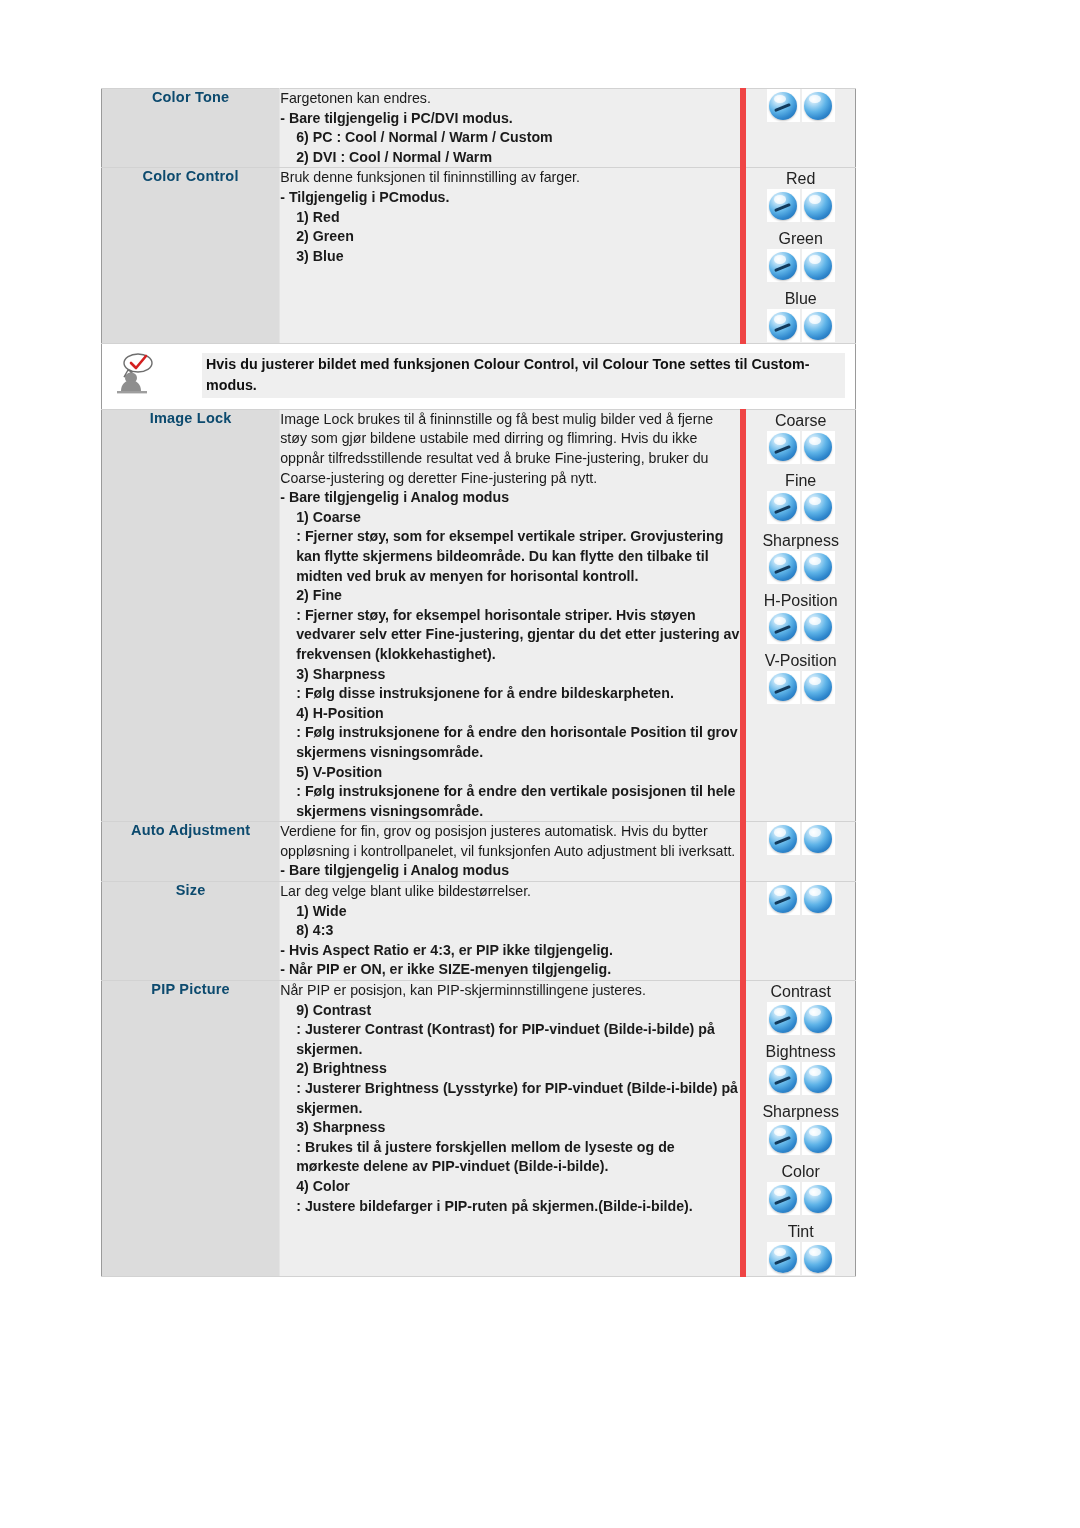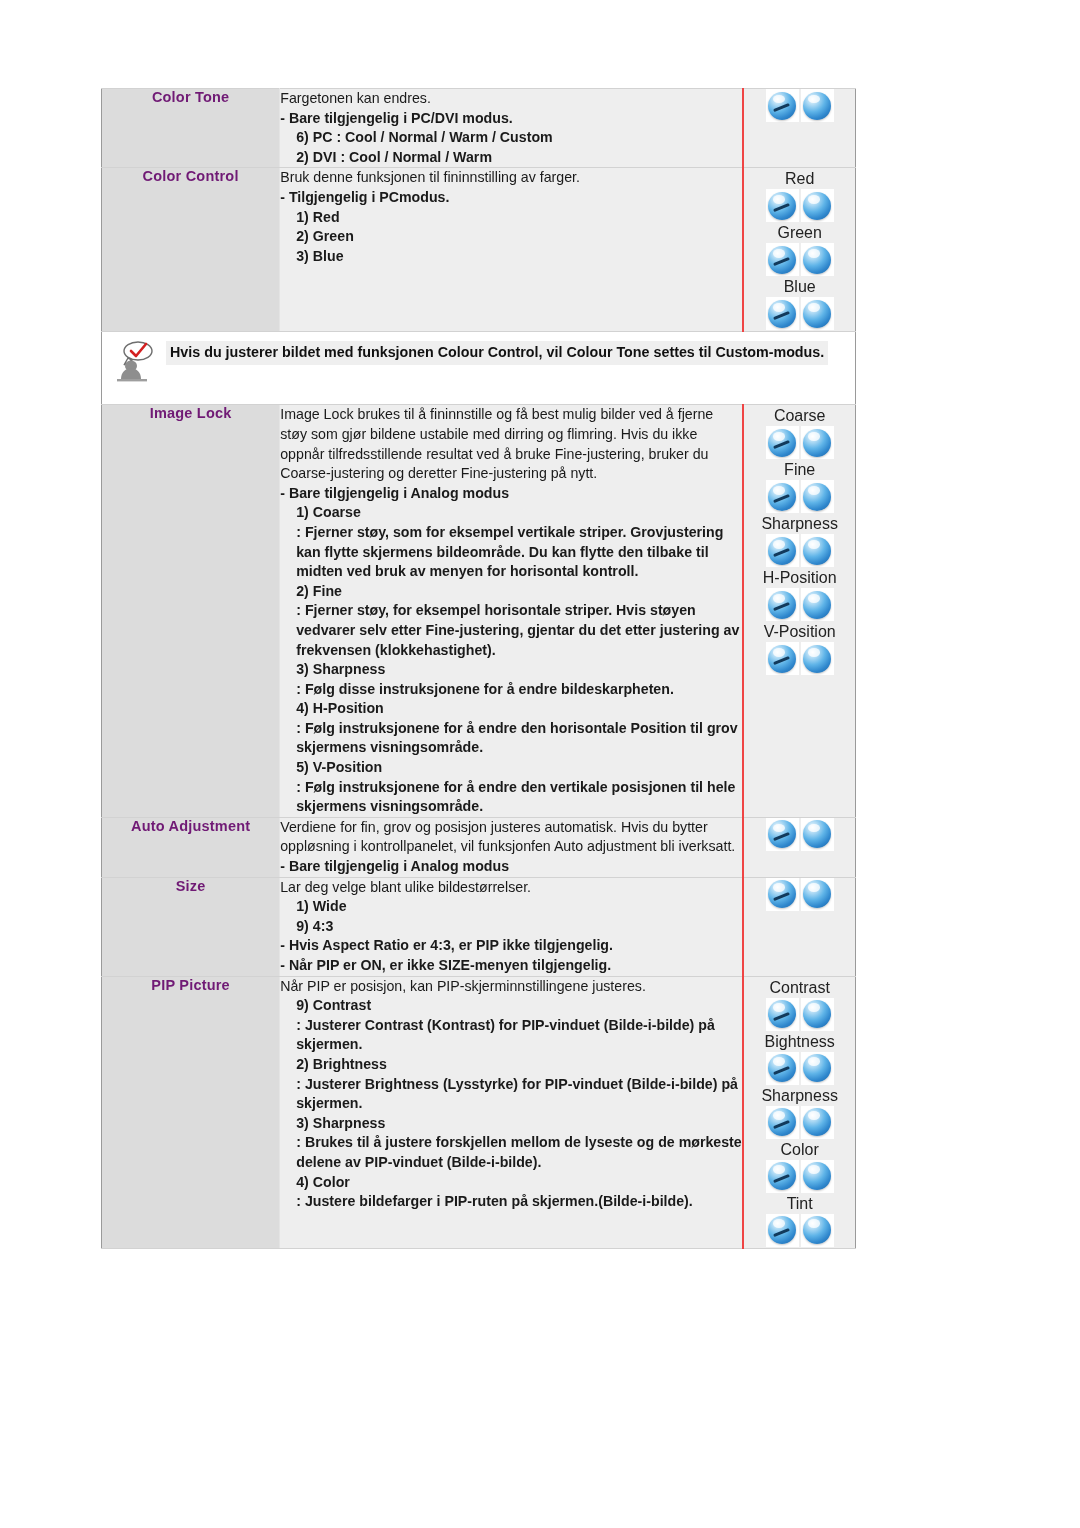--- a/index.html
+++ b/index.html
@@ -48,32 +48,32 @@
   col.c-label { width: 178px; }
   col.c-desc  { width: 463px; }
   col.c-btn   { width: 112px; }
 
   td.label-cell {
     background: #dcdcdc;
     text-align: center;
     vertical-align: middle;
     font-weight: bold;
     font-size: 14.5px;
-    color: #701a75;
+    color: #0c4a6e;
     border-right: 1px solid #e4e4e4;
     letter-spacing: 0.2px;
   }
 
   td.desc-cell {
     background: #eeeeee;
     padding: 8px 12px 10px 10px;
     font-size: 14.2px;
     line-height: 1.38;
     color: #1a1a1a;
-    border-right: 2px solid #ef4444;
+    border-right: 6px solid #ef4444;
   }
 
   td.btn-cell {
     background: #eeeeee;
     text-align: center;
     vertical-align: middle;
     padding: 6px 0 8px 0;
   }
 
   .plain { font-weight: normal; }
@@ -85,22 +85,23 @@
   
   tr.note-row td {
     background: #ffffff;
     padding: 0;
     border-top: 1px solid #d2d2d2;
     border-bottom: 1px solid #d2d2d2;
   }
   .note-inner {
     display: flex;
     align-items: flex-start;
-    padding: 9px 10px 21px 14px;
+    padding: 9px 10px 11px 14px;
     background: #ffffff;
+    gap: 36px;
   }
   .note-icon {
     flex: 0 0 auto;
     width: 40px;
     height: 42px;
     margin-right: 10px;
     position: relative;
   }
   .note-text {
     font-weight: bold;
@@ -161,21 +162,21 @@
 
   .btn-label {
     font-size: 16px;
     color: #222222;
     text-align: center;
     line-height: 1.25;
     margin: 1px 0 0 0;
     font-weight: normal;
   }
   .btn-group { margin: 0 0 1px 0; }
-  .btn-group + .btn-group { margin-top: 1px; }
+  .btn-group + .btn-group { margin-top: 7px; }
 </style>
 </head>
 <body>
 
 <div id="page">
   <div class="table-wrap">
     <table class="osd">
       <colgroup>
         <col class="c-label">
         <col class="c-desc">
@@ -354,21 +355,21 @@
                   </span>
                 </div>
               </div>
             </td>
           </tr>
           <tr>
             <td class="label-cell"><span>Size</span></td>
             <td class="desc-cell">
               <div class="line plain">Lar deg velge blant ulike bildestørrelser.</div>
               <div class="line lvl1">1) Wide</div>
-              <div class="line lvl1">9) 4:3</div>
+              <div class="line lvl1">8) 4:3</div>
               <div class="line b">- Hvis Aspect Ratio er 4:3, er PIP ikke tilgjengelig.</div>
               <div class="line b">- Når PIP er ON, er ikke SIZE-menyen tilgjengelig.</div>
             </td>
             <td class="btn-cell">
               <div class="btn-group">
                 <div class="btn-pair">
                   <span class="btn-tile">
                     <span class="orb arrow"></span>
                   </span>
                   <span class="btn-tile">

